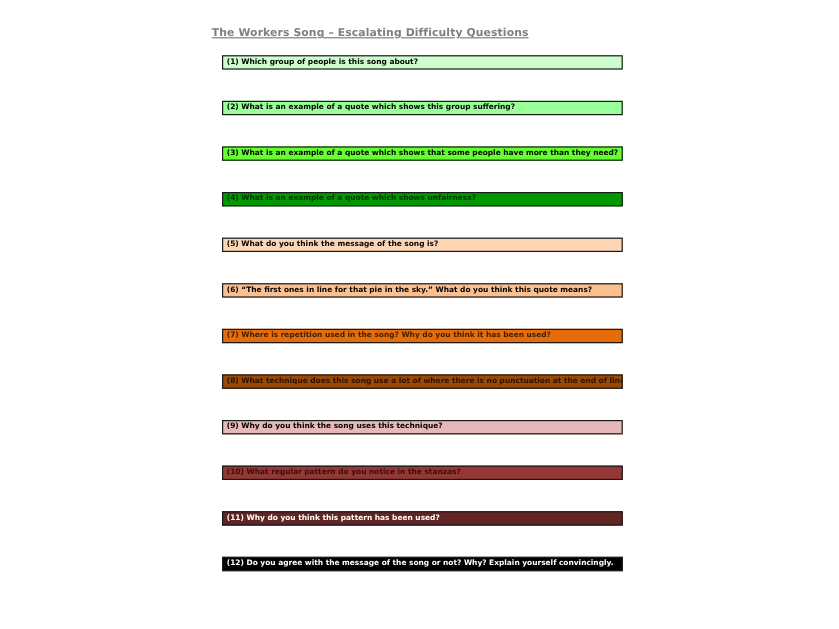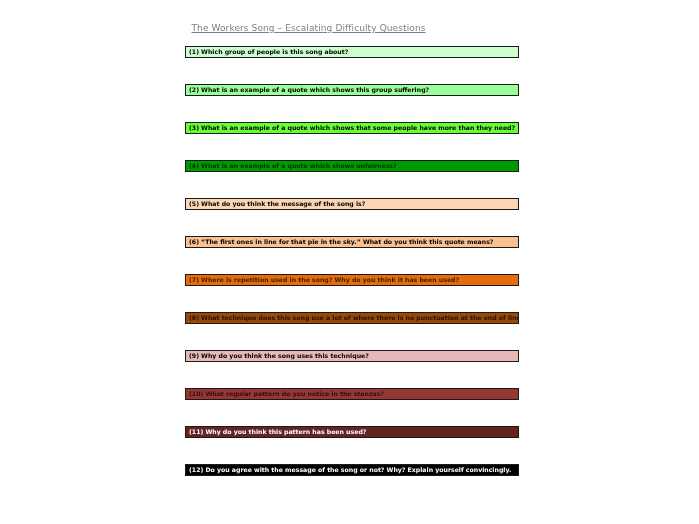--- a/index.html
+++ b/index.html
@@ -1,20 +1,20 @@
 <!DOCTYPE html>
 <html><head>
   <meta charset="utf-8">
   <style>
     html, body { margin: 0; padding: 0; background: #ffffff; }
     body { width: 699px; height: 524px; position: relative; overflow: hidden;
            font-family: "DejaVu Sans", "Liberation Sans", sans-serif; }
     .title {
       position: absolute; left: 0; width: 617px; top: 23px; text-align: center;
-      font-size: 9px; font-weight: normal; color: #7f7f7f; text-decoration: underline;
+      font-size: 9px; font-weight: bold; color: #7f7f7f; text-decoration: underline;
       letter-spacing: 0.1px;
     }
     .qbox {
       position: absolute; left: 185px; width: 329px; height: 10px;
       border: 1px solid #1a1a1a;
       font-size: 6.2px; font-weight: bold; line-height: 10px;
       padding-left: 3px; box-sizing: content-box; white-space: nowrap; overflow: hidden;
     }
   </style>
 </head>

